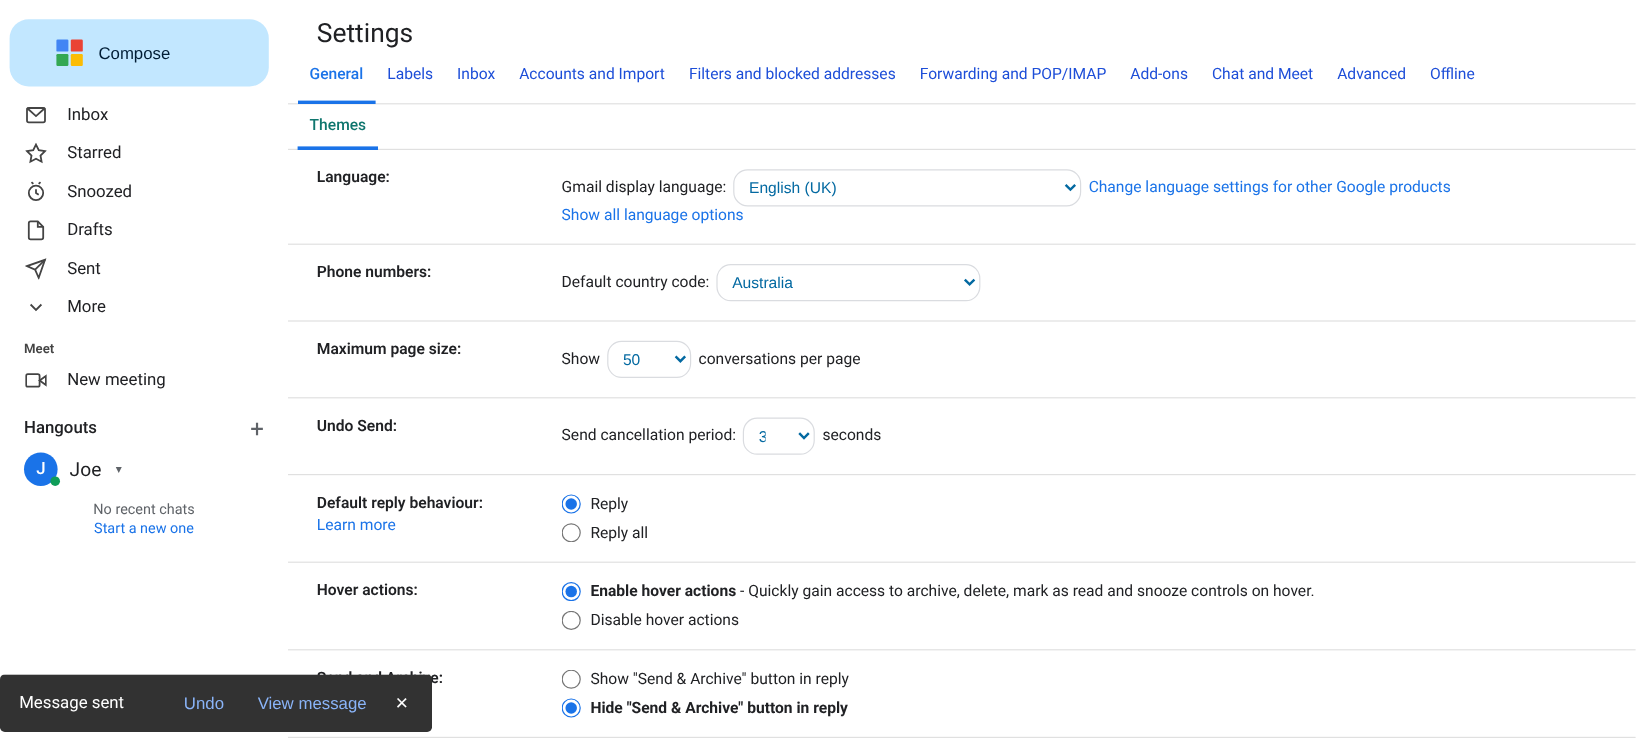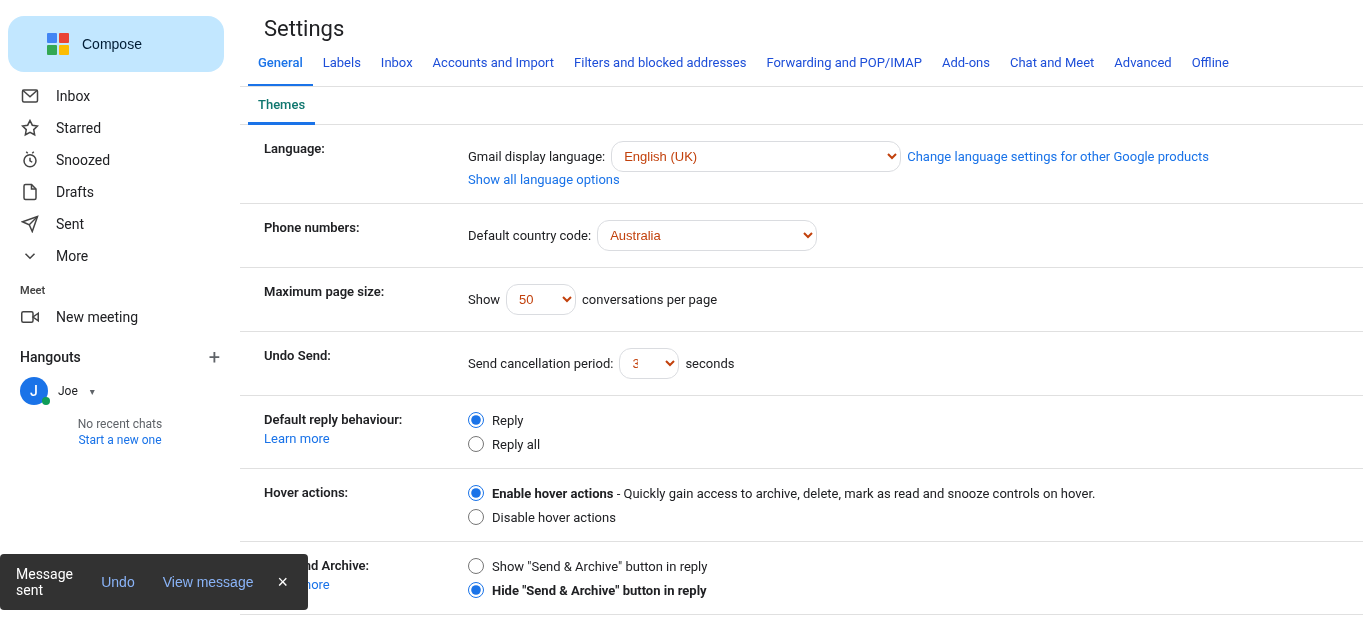--- a/index.html
+++ b/index.html
@@ -171,21 +171,21 @@
       vertical-align: top;
       padding: 16px 16px 16px 8px;
       font-size: 13px;
       color: #202124;
     }
     select {
       border: 1px solid #dadce0;
       border-radius: 12px;
       padding: 6px 24px 6px 8px;
       font-size: 13px;
-      color: #c2410c;
+      color: #0369a1;
       background: #fff;
       cursor: pointer;
       appearance: auto;
     }
     .language-select { width: 290px; }
     .country-select { width: 220px; }
     .page-size-select { width: 70px; }
     .send-cancel-select { width: 60px; }
 
     .link { color: #1a73e8; text-decoration: none; cursor: pointer; font-size: 13px; }
@@ -204,21 +204,21 @@
       left: 0;
       background: #323232;
       color: #fff;
       border-radius: 4px;
       padding: 12px 16px;
       display: flex;
       align-items: center;
       gap: 12px;
       font-size: 14px;
       z-index: 1000;
-      width: 308px;
+      width: 360px;
     }
     .toast-msg { flex: 1; font-size: 14px; }
     .toast-btn {
       background: none;
       border: none;
       color: #8ab4f8;
       font-size: 14px;
       font-weight: 500;
       cursor: pointer;
       padding: 4px 8px;
@@ -327,21 +327,21 @@
     </span>
     <span class="nav-label">New meeting</span>
   </div>
 
   <div class="hangouts-header">
     <span class="hangouts-title">Hangouts</span>
     <span style="cursor:pointer;font-size:20px;color:#5f6368;">+</span>
   </div>
   <div class="joe-row">
     <div class="avatar">J</div>
-    <span style="font-size:12px;">Joe</span>
+    <span style="font-size:16px;">Joe</span>
     <span style="font-size:10px;color:#5f6368;margin-left:2px;">▾</span>
     <div class="online-dot"></div>
   </div>
 
   <div class="no-recent">No recent chats</div>
   <div class="start-new">Start a new one</div>
 
   <div class="sidebar-bottom" style="margin-top:auto;">
     <span class="bottom-icon">
       <svg width="20" height="20" viewBox="0 0 24 24" fill="none" stroke="#5f6368" stroke-width="2">

